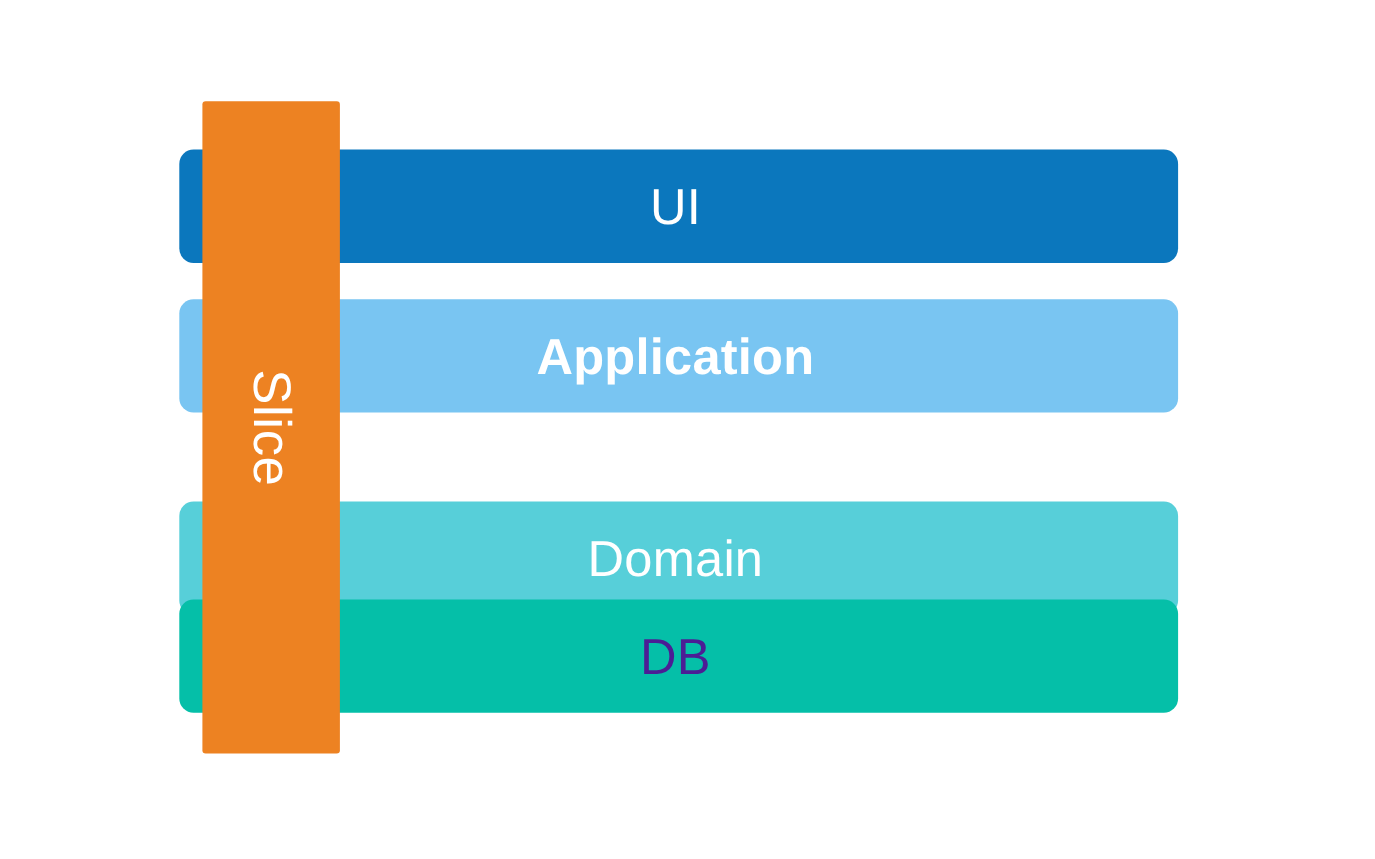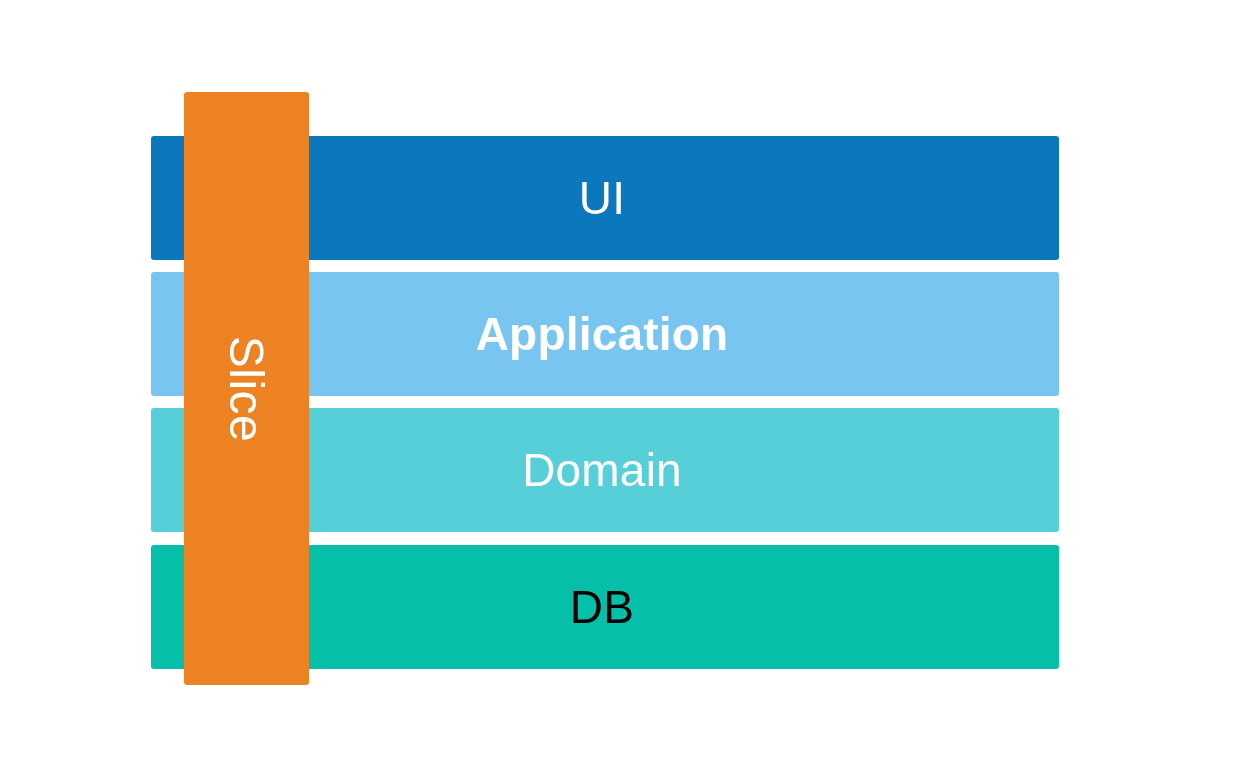--- a/index.html
+++ b/index.html
@@ -18,24 +18,24 @@
   #diagram-canvas {
     position: relative;
     width: 1250px;
     height: 781px;
     background: #ffffff;
   }
 
   
   .layer-bar {
     position: absolute;
-    left: 151px;
+    left: 163px;
     width: 908px;
-    height: 124px;
-    border-radius: 3px;
+    height: 103px;
+    border-radius: 13px;
     display: flex;
     align-items: center;
     justify-content: center;
     box-sizing: border-box;
   }
 
   .layer-bar .layer-label {
     color: #ffffff;
     font-family: "Liberation Sans", sans-serif;
     font-weight: 300;
@@ -86,25 +86,25 @@
 <div id="diagram-canvas" style="background: rgb(255, 255, 255);">
 
   <div class="layer-bar" id="layer-bar-0" style="background: rgb(11, 119, 189);">
     <span class="layer-label" style="color: rgb(255, 255, 255);">UI</span>
   </div>
 
   <div class="layer-bar" id="layer-bar-1" style="background: rgb(121, 197, 242);">
     <span class="layer-label" style="color: rgb(255, 255, 255); font-weight: bold;">Application</span>
   </div>
 
-  <div class="layer-bar" id="layer-bar-2" style="background: rgb(87, 207, 217);">
+  <div class="layer-bar" id="layer-bar-2" style="background: rgb(87, 207, 217); margin-top: 48px;">
     <span class="layer-label" style="color: rgb(255, 255, 255);">Domain</span>
   </div>
 
   <div class="layer-bar" id="layer-bar-3" style="background: rgb(5, 191, 168);">
-    <span class="layer-label" style="color: #000000;">DB</span>
+    <span class="layer-label" style="color: #4c1d95;">DB</span>
   </div>
 
   <div id="slice-band" style="background: rgb(237, 130, 34);">
     <span class="slice-label" style="transform: rotate(90deg); color: rgb(255, 255, 255);">Slice</span>
   </div>
 
 </div>
 
 </body></html>

